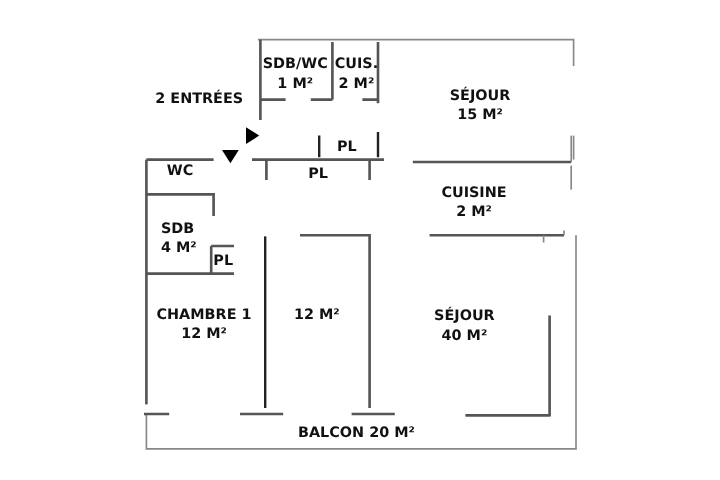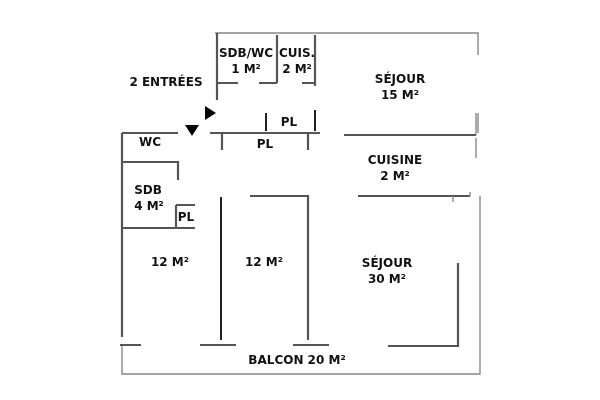--- a/index.html
+++ b/index.html
@@ -82,28 +82,29 @@
   <span>2 M²</span>
 </div>
 <div class="label" style="left:150px; top:134px;">
   <span>WC</span>
 </div>
 <div class="label" style="left:149px; top:182px; text-align:left;">
   <span>SDB</span>
   <span>4 M²</span>
 </div>
 <div class="label" style="left:170px; top:254px;">
+  <span>CHAMBRE 1</span>
   <span>12 M²</span>
 </div>
 <div class="label" style="left:264px; top:254px;">
   <span>12 M²</span>
 </div>
 <div class="label" style="left:387px; top:255px;">
   <span>SÉJOUR</span>
-  <span>30 M²</span>
+  <span>40 M²</span>
 </div>
 <div class="label" style="left:297px; top:352px;">
   <span>BALCON 20 M²</span>
 </div>
 
 <div class="label" style="left:289px; top:114px;">
   <span>PL</span>
 </div>
 <div class="label" style="left:265px; top:136px;">
   <span>PL</span>

